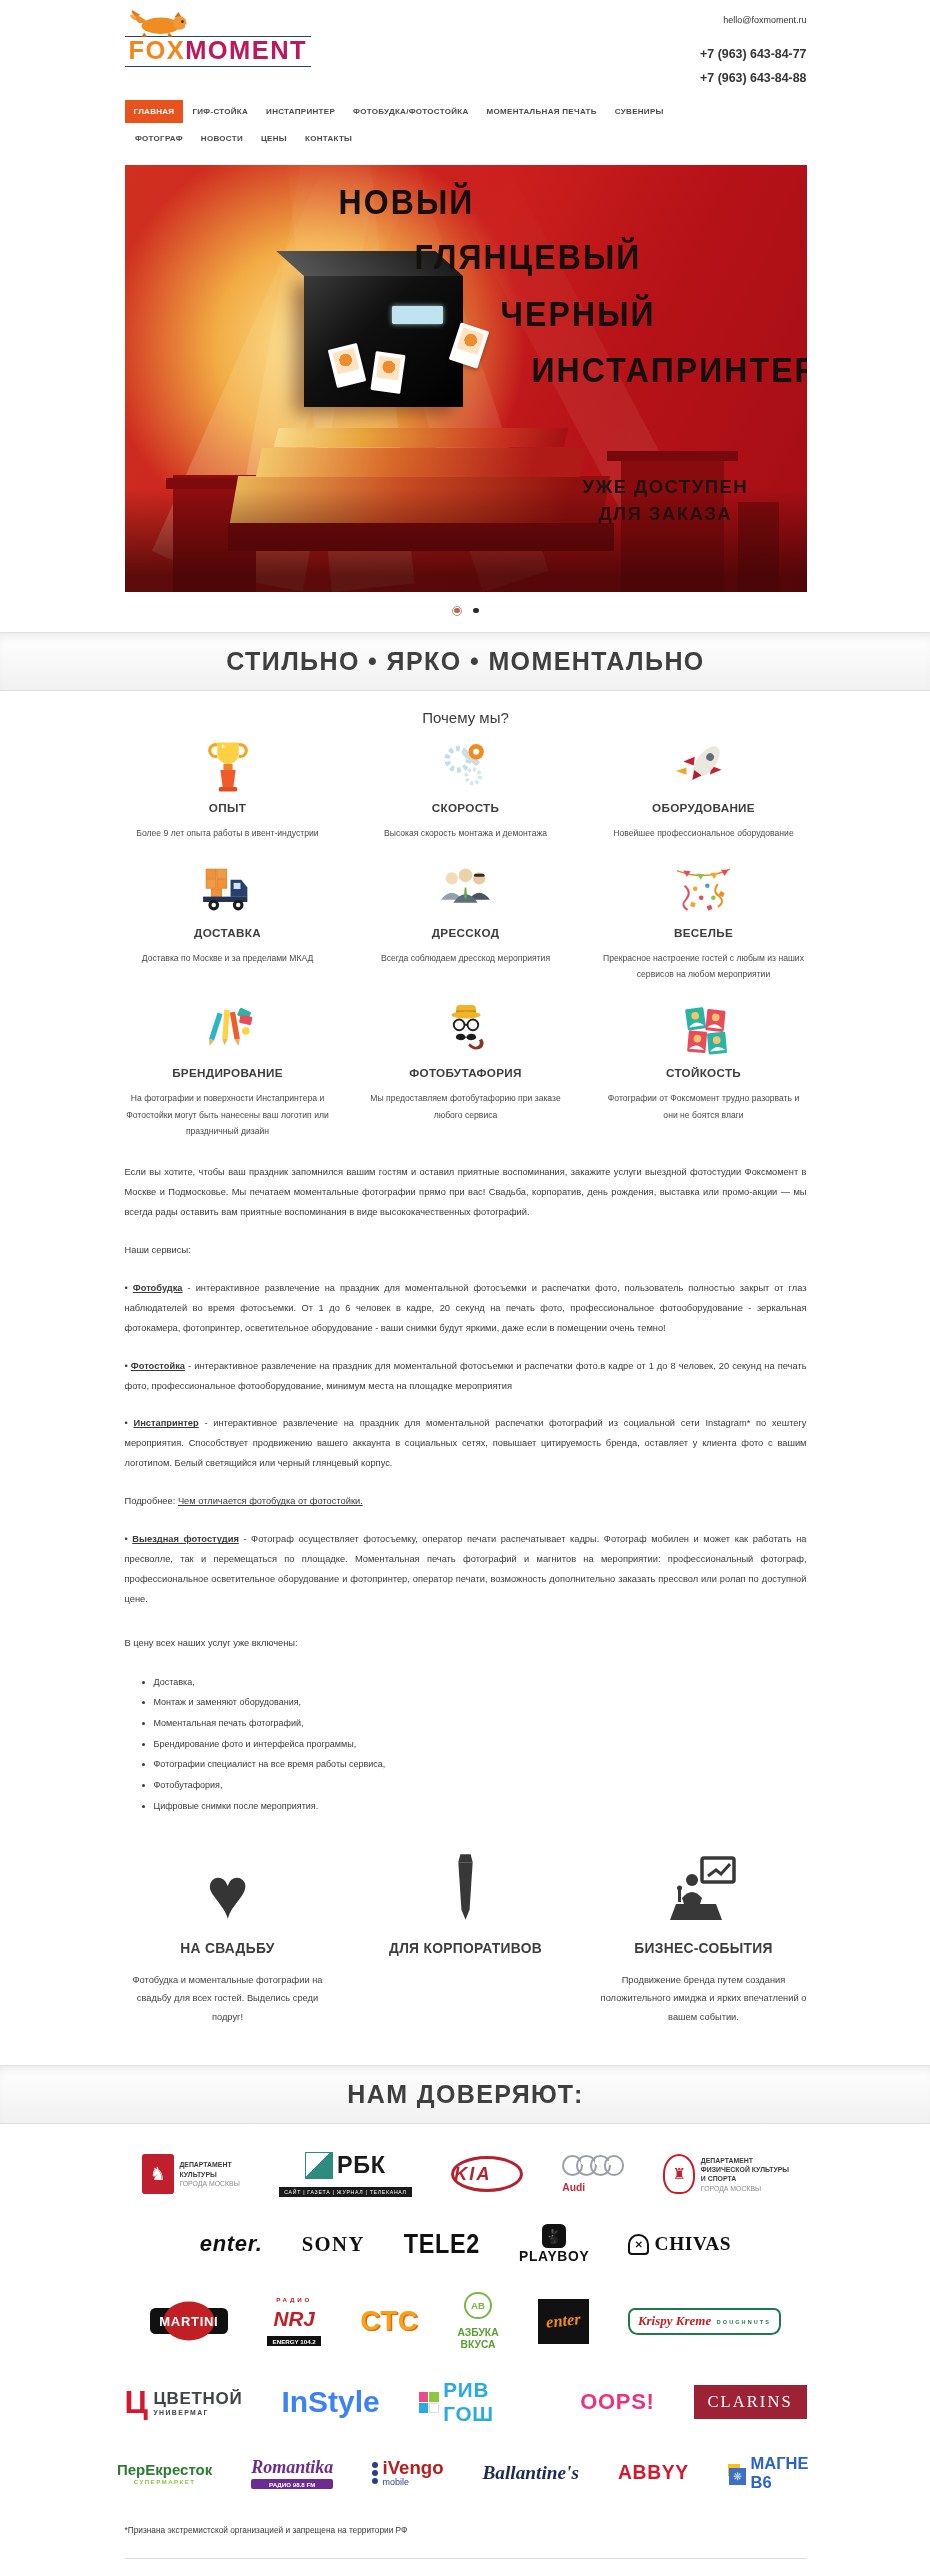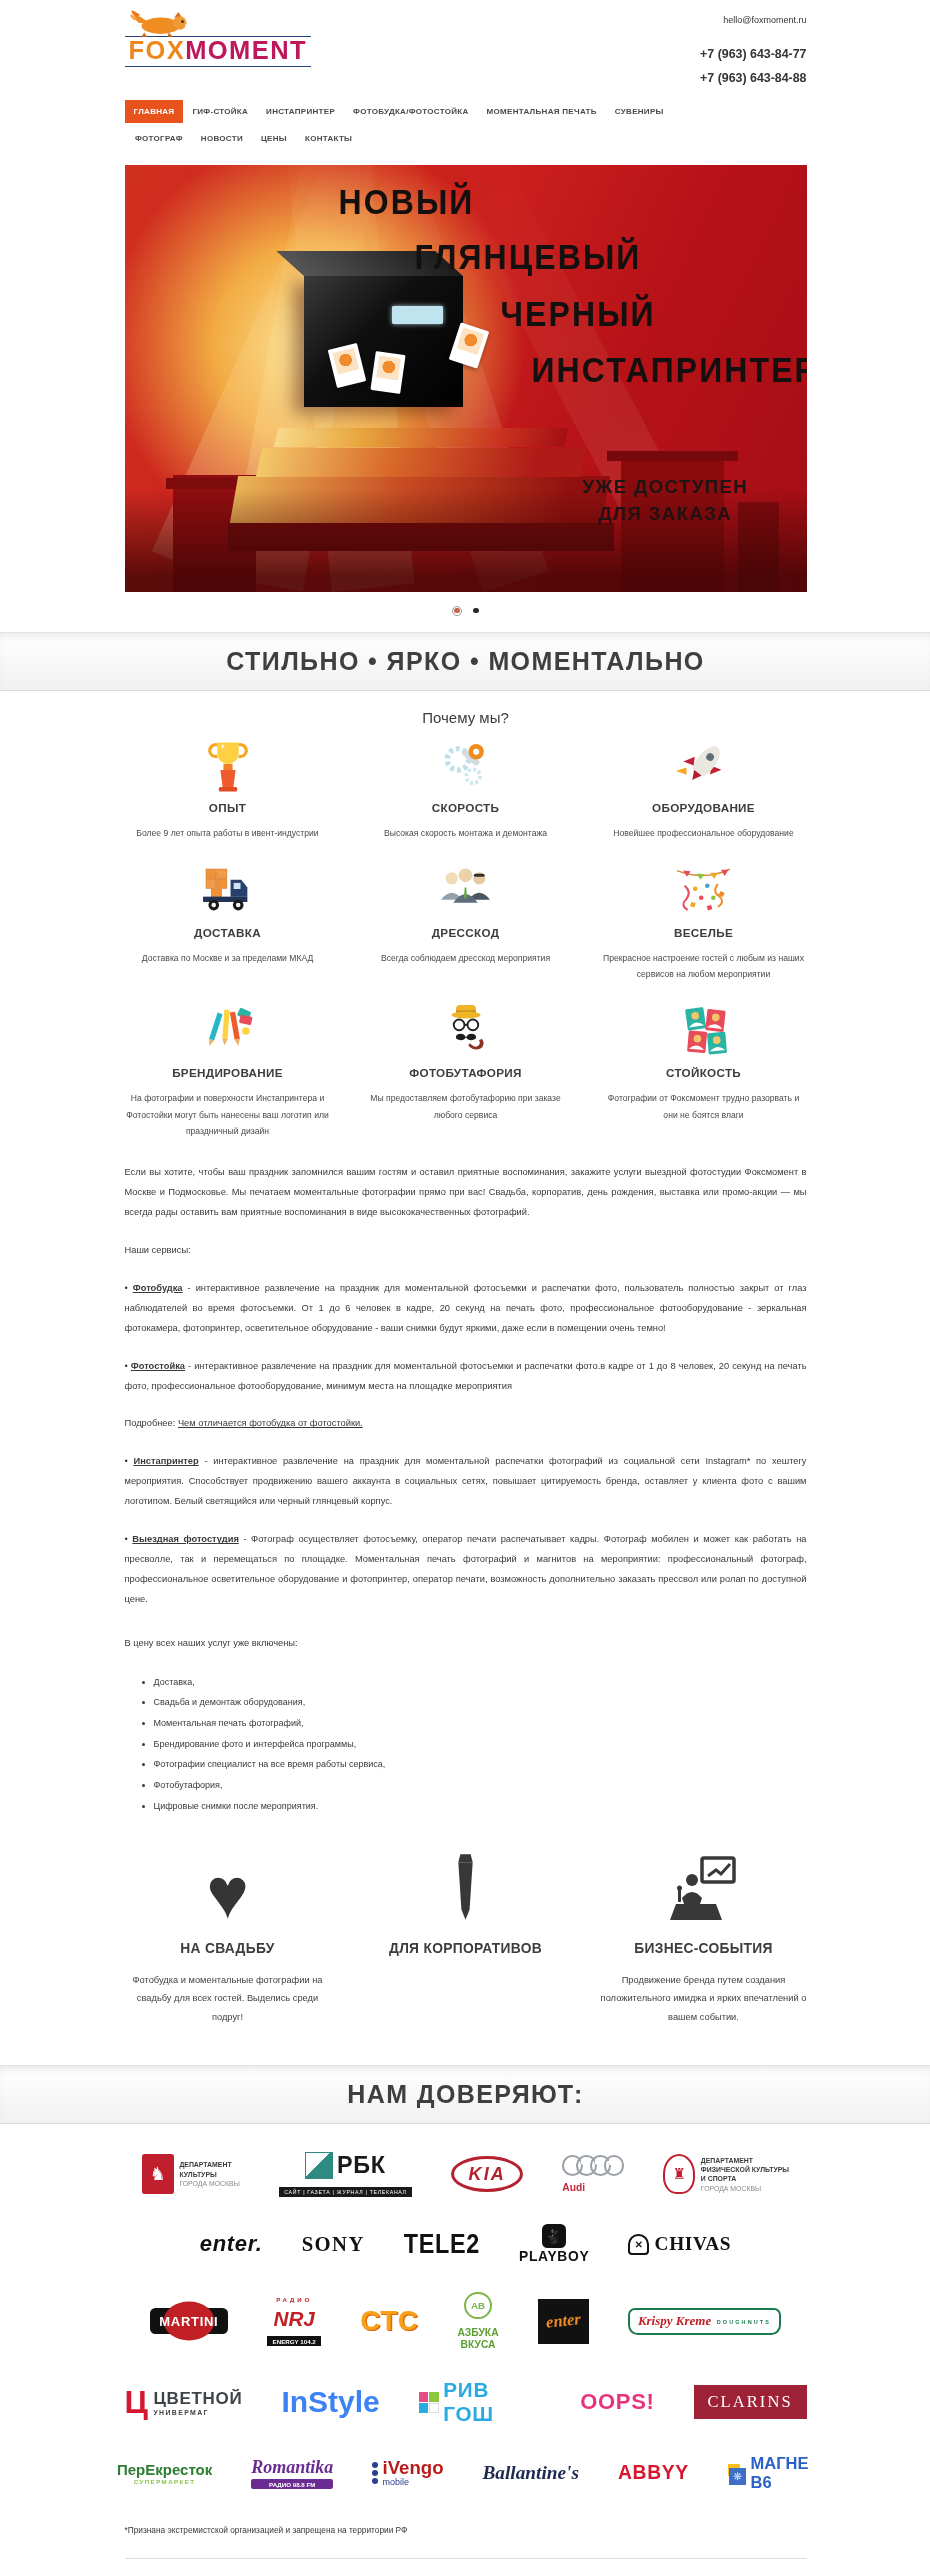--- a/index.html
+++ b/index.html
@@ -154,21 +154,21 @@
   .gov-text { font-size:6.9px; font-weight:700; color:#3a3a3a; line-height:1.35; }
   .gov-text .light { font-weight:400; color:#8a8a8a; }
 
   .rbc { display:flex; flex-direction:column; align-items:center; }
   .rbc-top { display:flex; align-items:center; gap:4.1px; }
   .rbc-sq { width:27.6px; height:27.6px; background:linear-gradient(135deg,#fff 0 46%,#2e8b80 47% 100%); border:0.7px solid #2e8b80; }
   .rbc-label { font-size:23.4px; font-weight:700; color:#1a1a1a; letter-spacing:0.7px; }
   .rbc-sub { margin-top:2.1px; background:#1a1a1a; color:#fff; font-size:5.2px; letter-spacing:0.7px; padding:2.1px 5.5px; }
 
   .kia-oval { width:72px; height:36px; border:3.4px solid #b5212e; border-radius:50%;
-    display:flex; align-items:center; justify-content:center; }
+    display:flex; align-items:center; justify-content:flex-start; }
   .kia-label { color:#b5212e; font-size:18px; font-weight:700; letter-spacing:2.1px; font-style:italic; }
 
   .audi { display:flex; flex-direction:column; align-items:center; }
   .audi-rings { display:flex; }
   .audi-ring { width:20.7px; height:20.7px; border:2.8px solid #9aa0a6; border-radius:50%; margin-left:-6.9px;
     background:radial-gradient(circle at 35% 30%, #fff 0 20%, transparent 21%); }
   .audi-ring:first-child { margin-left:0; }
   .audi-label { color:#c5293a; font-size:10.3px; font-weight:700; margin-top:1.4px; align-self:flex-start; }
 
   .lenovo-label { font-size:22px; font-weight:700; font-style:italic; color:#111; letter-spacing:0.7px; }
@@ -534,33 +534,33 @@
     <p>Если вы хотите, чтобы ваш праздник запомнился вашим гостям и оставил приятные воспоминания, закажите услуги выездной фотостудии Фоксмомент в Москве и Подмосковье. Мы печатаем моментальные фотографии прямо при вас! Свадьба, корпоратив, день рождения, выставка или промо-акции — мы всегда рады оставить вам приятные воспоминания в виде высококачественных фотографий.</p>
     <p>Наши сервисы:</p>
 
     <div class="svc">
       <span>• </span><span class="svc-name">Фотобудка</span><span> - интерактивное развлечение на праздник для моментальной фотосъемки и распечатки фото, пользователь полностью закрыт от глаз наблюдателей во время фотосъемки. От 1 до 6 человек в кадре, 20 секунд на печать фото, профессиональное фотооборудование - зеркальная фотокамера, фотопринтер, осветительное оборудование - ваши снимки будут яркими, даже если в помещении очень темно!</span>
     </div>
     <div class="svc">
       <span>• </span><span class="svc-name">Фотостойка</span><span> - интерактивное развлечение на праздник для моментальной фотосъемки и распечатки фото.в кадре от 1 до 8 человек, 20 секунд на печать фото, профессиональное фотооборудование, минимум места на площадке мероприятия</span>
     </div>
     <div class="svc">
+      <span>• </span><span class="svc-name">Инстапринтер</span><span> - интерактивное развлечение на праздник для моментальной распечатки фотографий из социальной сети Instagram* по хештегу мероприятия. Способствует продвижению вашего аккаунта в социальных сетях, повышает цитируемость бренда, оставляет у клиента фото с вашим логотипом.  Белый светящийся или черный глянцевый корпус.</span>
+    </div>
+    <div class="svc">
       <span>Подробнее: </span><span class="text-link">Чем отличается фотобудка от фотостойки.</span>
-    </div>
-    <div class="svc">
-      <span>• </span><span class="svc-name">Инстапринтер</span><span> - интерактивное развлечение на праздник для моментальной распечатки фотографий из социальной сети Instagram* по хештегу мероприятия. Способствует продвижению вашего аккаунта в социальных сетях, повышает цитируемость бренда, оставляет у клиента фото с вашим логотипом.  Белый светящийся или черный глянцевый корпус.</span>
     </div>
     <div class="svc">
       <span>• </span><span class="svc-name">Выездная фотостудия</span><span> - Фотограф осуществляет фотосъемку, оператор печати распечатывает кадры. Фотограф мобилен и может как работать на пресволле, так и перемещаться по площадке. Моментальная печать фотографий и магнитов на мероприятии: профессиональный фотограф, профессиональное осветительное оборудование и фотопринтер, оператор печати, возможность дополнительно заказать прессвол или ролап по доступной цене.</span>
     </div>
 
     <p style="margin-top:23.4px;">В цену всех наших услуг уже включены:</p>
     <ul class="included-list">
       <li>Доставка,</li>
-      <li>Свадьба и демонтаж оборудования,</li>
+      <li>Монтаж и заменяют оборудования,</li>
       <li>Моментальная печать фотографий,</li>
       <li>Брендирование фото и интерфейса программы,</li>
       <li>Фотографии специалист на все время работы сервиса,</li>
       <li>Фотобутафория,</li>
       <li>Цифровые снимки после мероприятия.</li>
     </ul>
   </div>
 
   <div class="audiences">
     <div class="aud">

